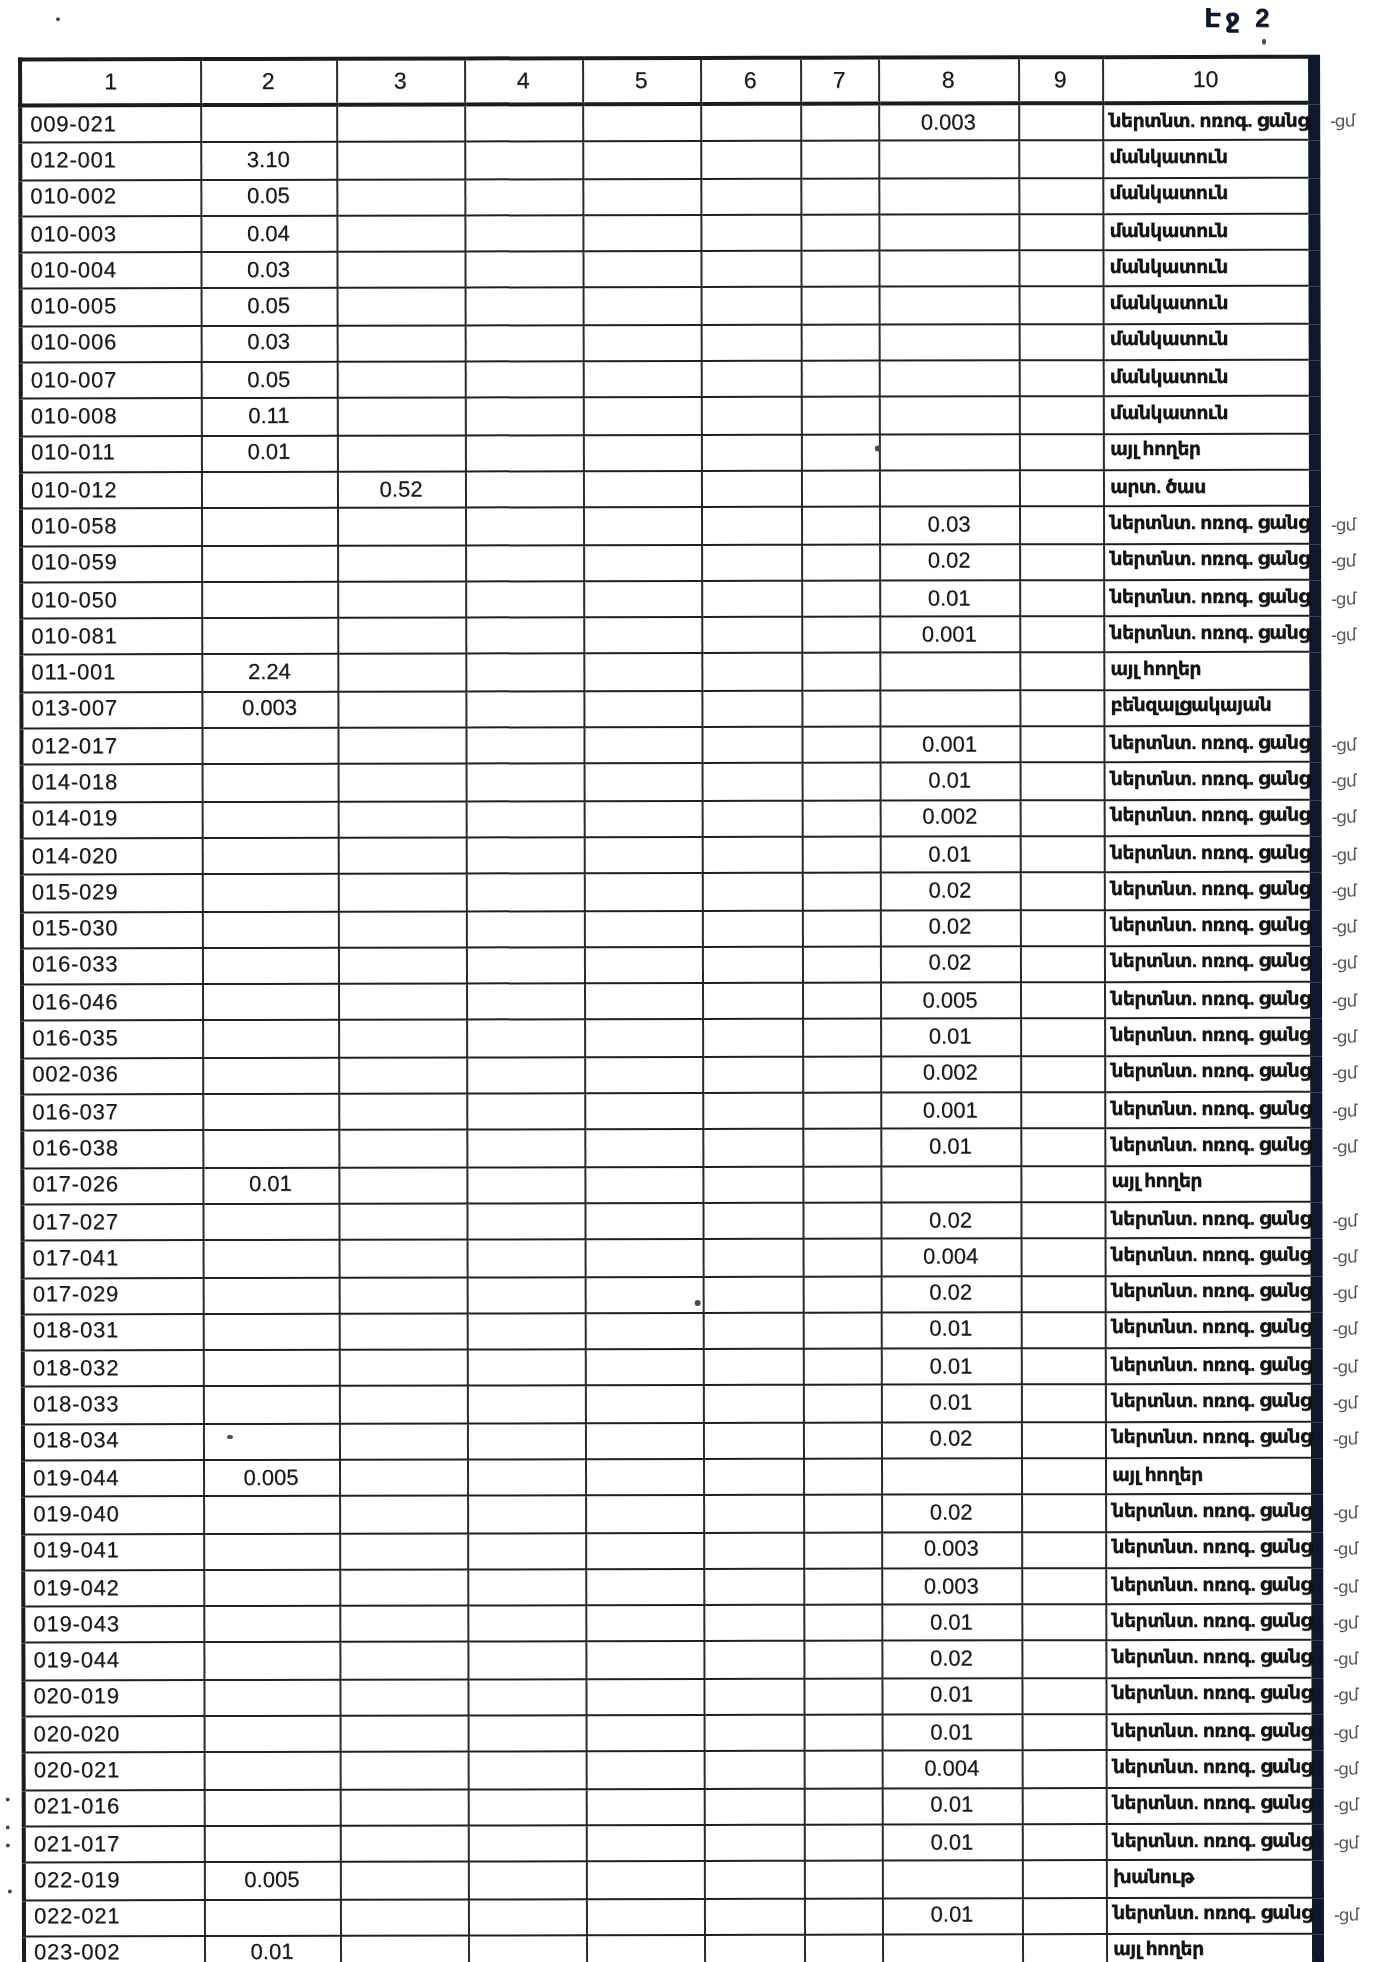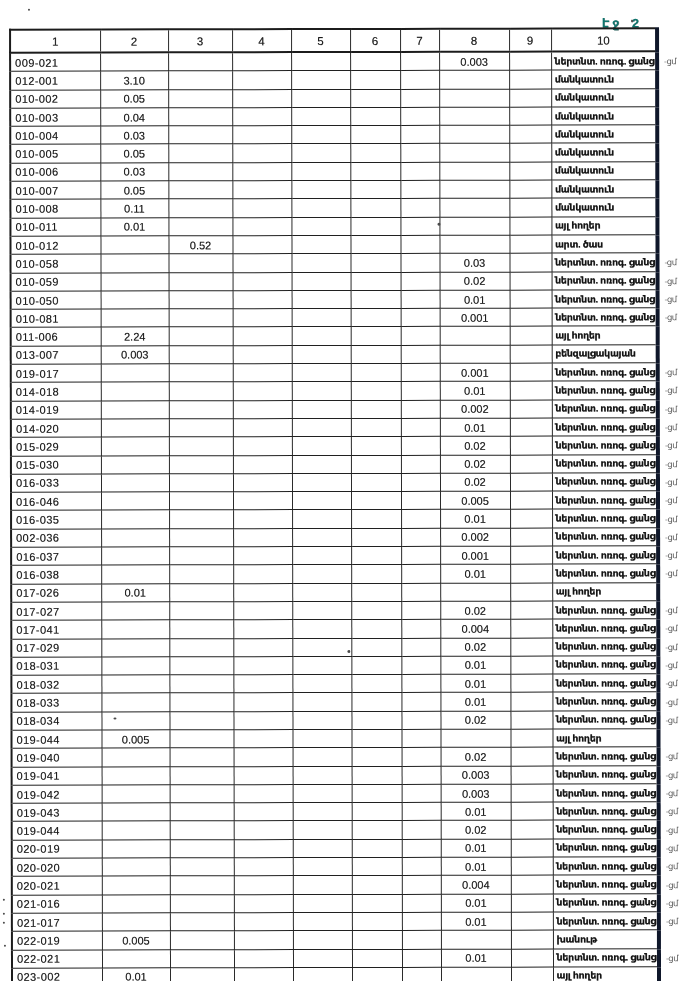--- a/index.html
+++ b/index.html
@@ -3,24 +3,23 @@
 <meta charset="utf-8">
 <style>
   html,body{margin:0;padding:0;}
   body{
     width:689px;height:981px;position:relative;overflow:hidden;
     background:#ffffff;color:#1c1c1c;
     font-family:"Liberation Sans","DejaVu Sans",sans-serif;
   }
   .sheet{position:absolute;inset:0;transform:rotate(-0.12deg);}
   .page-number{
-    position:absolute;left:603px;top:16px;
-    font-size:13px;font-weight:700;letter-spacing:2px;color:#0f766e;
+    position:absolute;left:603px;top:2px;
+    font-size:13px;font-weight:700;letter-spacing:2px;color:#0f172a;
     text-shadow:0.3px 0.3px 0 rgba(0,0,0,0.5);
-    font-family:Liberation Mono, monospace;
   }
   table.reg{
     position:absolute;left:10px;top:28px;
     border-collapse:collapse;table-layout:fixed;width:679px;
   }
   col.c1{width:90px}col.c2{width:68px}col.c3{width:64px}col.c4{width:59px}
   col.c5{width:59px}col.c6{width:50px}col.c7{width:39px}col.c8{width:70px}
   col.c9{width:42px}col.c10{width:106px}col.cn{width:32px}
   th,td{
     padding:0;margin:0;height:17.3px;line-height:16px;vertical-align:middle;
@@ -28,21 +27,21 @@
     border-left:1px solid #2b2b2b;border-right:1px solid #2b2b2b;
     font-size:11px;color:#1a1a1a;
     text-shadow:0.25px 0.25px 0 rgba(0,0,0,0.45);
     overflow:visible;white-space:nowrap;
   }
   thead th{
     height:21px;font-weight:400;font-size:11.5px;text-align:center;
     border-top:2px solid #1c1c1c;border-bottom:2px solid #1c1c1c;
   }
   td:first-child,th:first-child{border-left:2px solid #1c1c1c;}
-  td.landuse,th.h10{border-right:4px solid #0f172a;}
+  td.landuse,th.h10{border-right:6px solid #0f172a;}
   tbody tr:last-child td{border-bottom:2.2px solid #1c1c1c;}
   td.id{text-align:left;padding-left:4px;letter-spacing:0.4px;margin-left:36px;}
   td.num{text-align:center;}
   td.landuse{
     text-align:left;padding-left:3px;
     font-size:9.5px;font-weight:700;letter-spacing:-0.3px;color:#141414;
   }
   th.notecell,td.notecell{
     border:none;background:transparent;text-shadow:none;
   }
@@ -279,21 +278,21 @@
       <td class="c num"></td>
       <td class="c num"></td>
       <td class="c num"></td>
       <td class="c num"></td>
       <td class="c num">0.001</td>
       <td class="c num"></td>
       <td class="c landuse">ներտնտ. ոռոգ. ցանց</td>
       <td class="notecell"><span class="note">-ցմ</span></td>
     </tr>
         <tr>
-      <td class="c id">011-006</td>
+      <td class="c id">011-001</td>
       <td class="c num">2.24</td>
       <td class="c num"></td>
       <td class="c num"></td>
       <td class="c num"></td>
       <td class="c num"></td>
       <td class="c num"></td>
       <td class="c num"></td>
       <td class="c num"></td>
       <td class="c landuse">այլ հողեր</td>
       <td class="notecell"><span class="note"></span></td>
@@ -305,21 +304,21 @@
       <td class="c num"></td>
       <td class="c num"></td>
       <td class="c num"></td>
       <td class="c num"></td>
       <td class="c num"></td>
       <td class="c num"></td>
       <td class="c landuse">բենզալցակայան</td>
       <td class="notecell"><span class="note"></span></td>
     </tr>
         <tr>
-      <td class="c id">019-017</td>
+      <td class="c id">012-017</td>
       <td class="c num"></td>
       <td class="c num"></td>
       <td class="c num"></td>
       <td class="c num"></td>
       <td class="c num"></td>
       <td class="c num"></td>
       <td class="c num">0.001</td>
       <td class="c num"></td>
       <td class="c landuse">ներտնտ. ոռոգ. ցանց</td>
       <td class="notecell"><span class="note">-ցմ</span></td>

